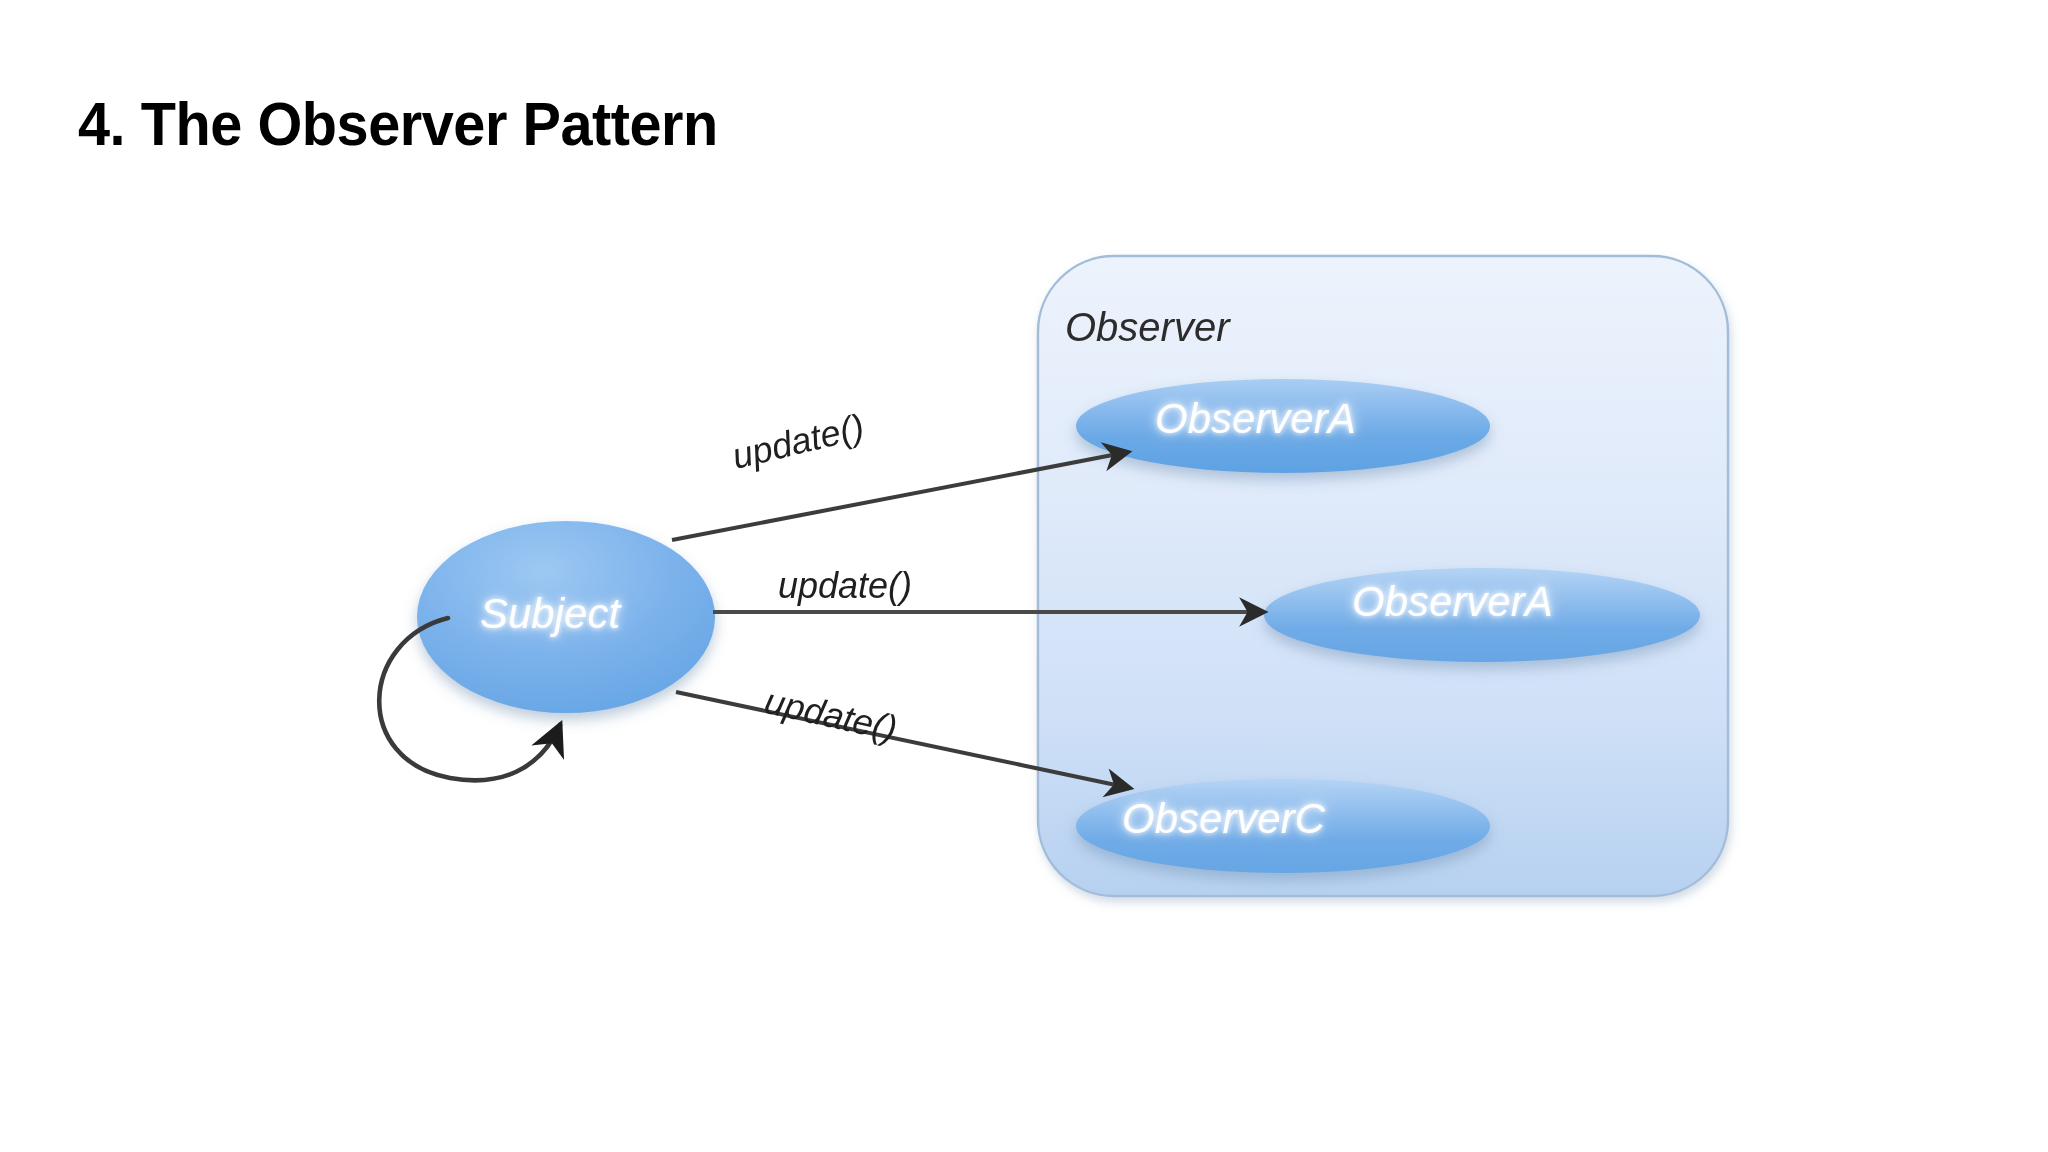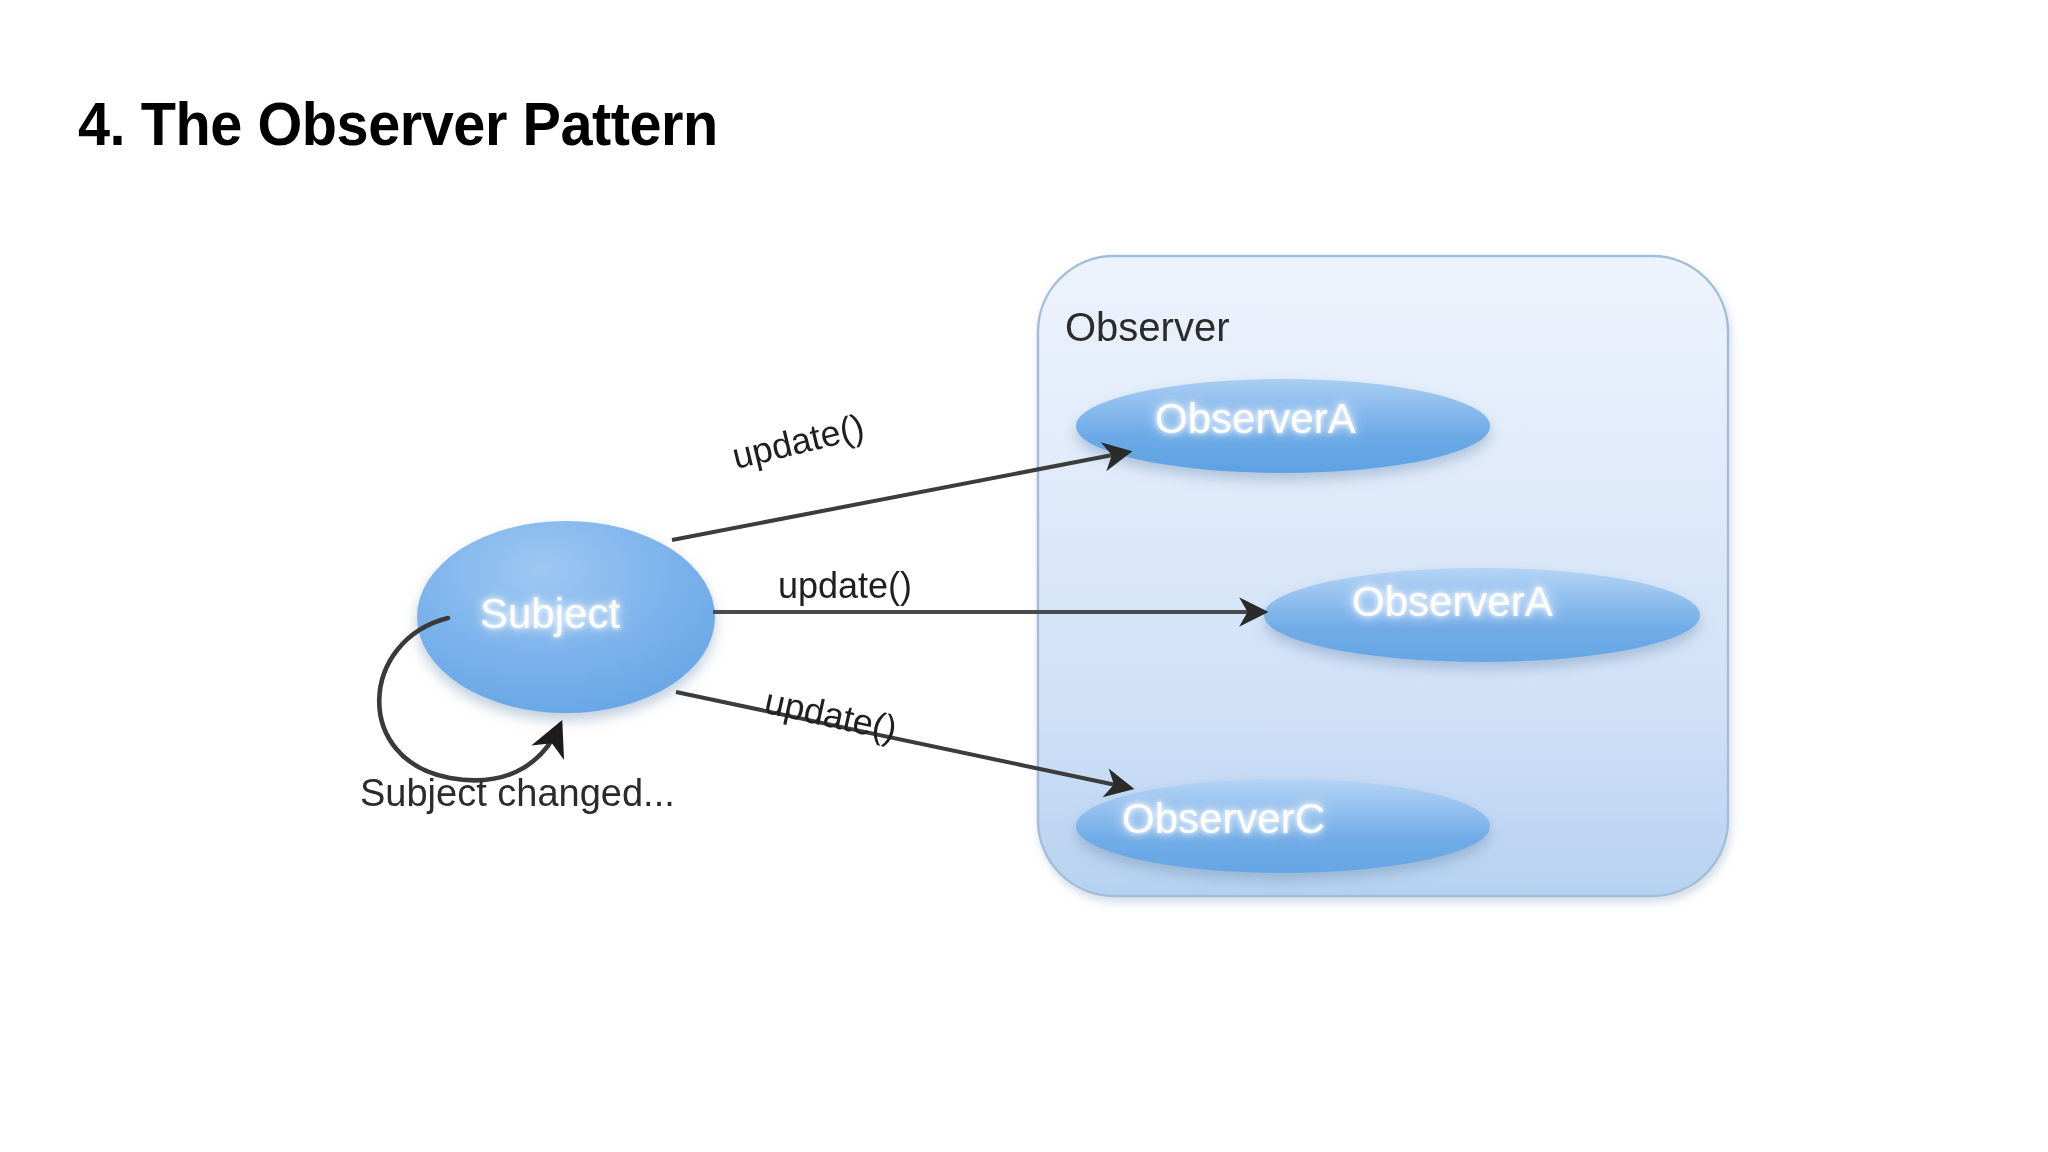--- a/index.html
+++ b/index.html
@@ -31,20 +31,21 @@
     transform-origin: left center;
   }
 
   
   #diagram {
     position: absolute;
     left: 0;
     top: 0;
     width: 2048px;
     height: 1152px;
+    font-style: italic;
   }
 
   #diagram-svg {
     position: absolute;
     left: 0;
     top: 0;
     width: 2048px;
     height: 1152px;
   }
 
@@ -187,15 +188,14 @@
   <div class="node-label" id="label-observer-b">ObserverA</div>
 
   <div class="node-label" id="label-observer-c">ObserverC</div>
 
   <div class="edge-label" id="edge-label-a">update()</div>
 
   <div class="edge-label" id="edge-label-b">update()</div>
 
   <div class="edge-label" id="edge-label-c">update()</div>
 
-  <div class="plain-label" id="label-subject-changed">Subject changed...</div>
 
 </div>
 
 </body></html>

